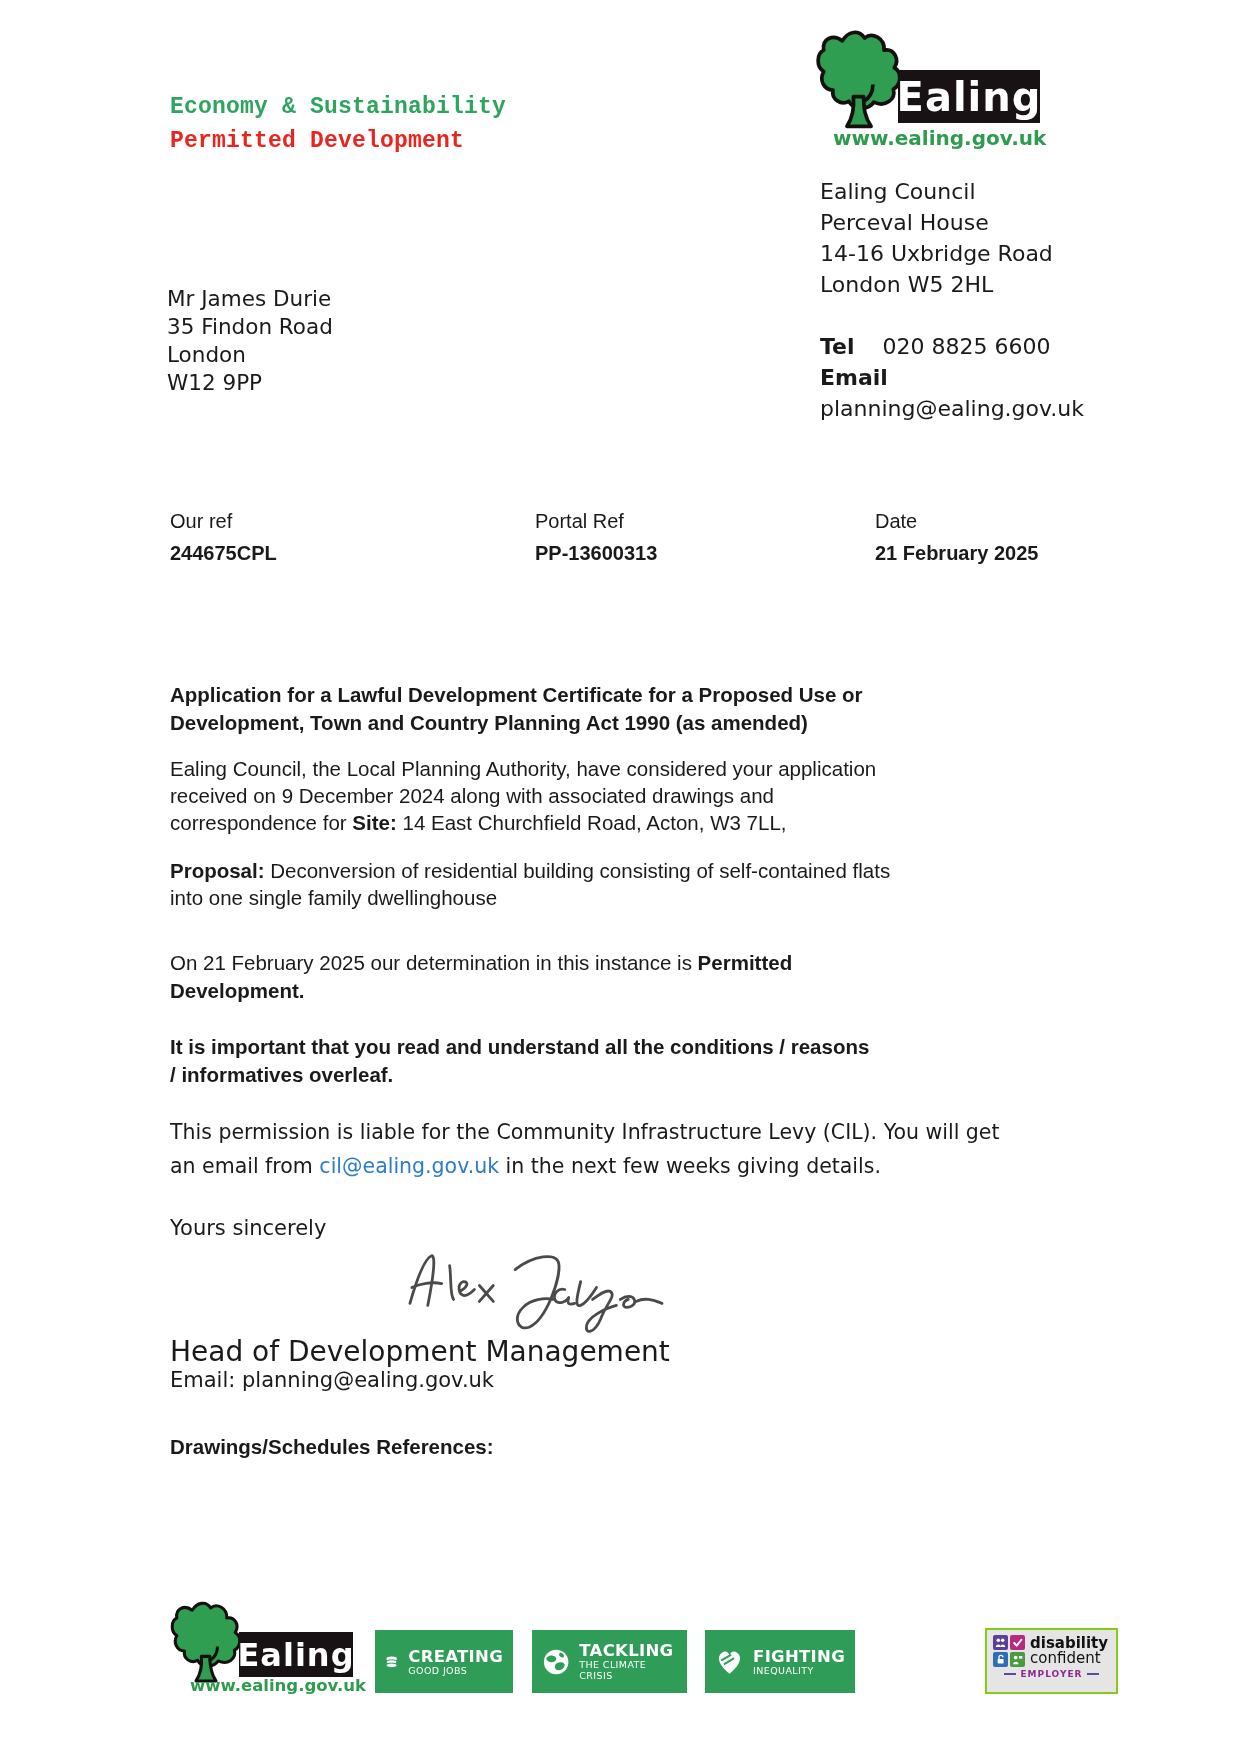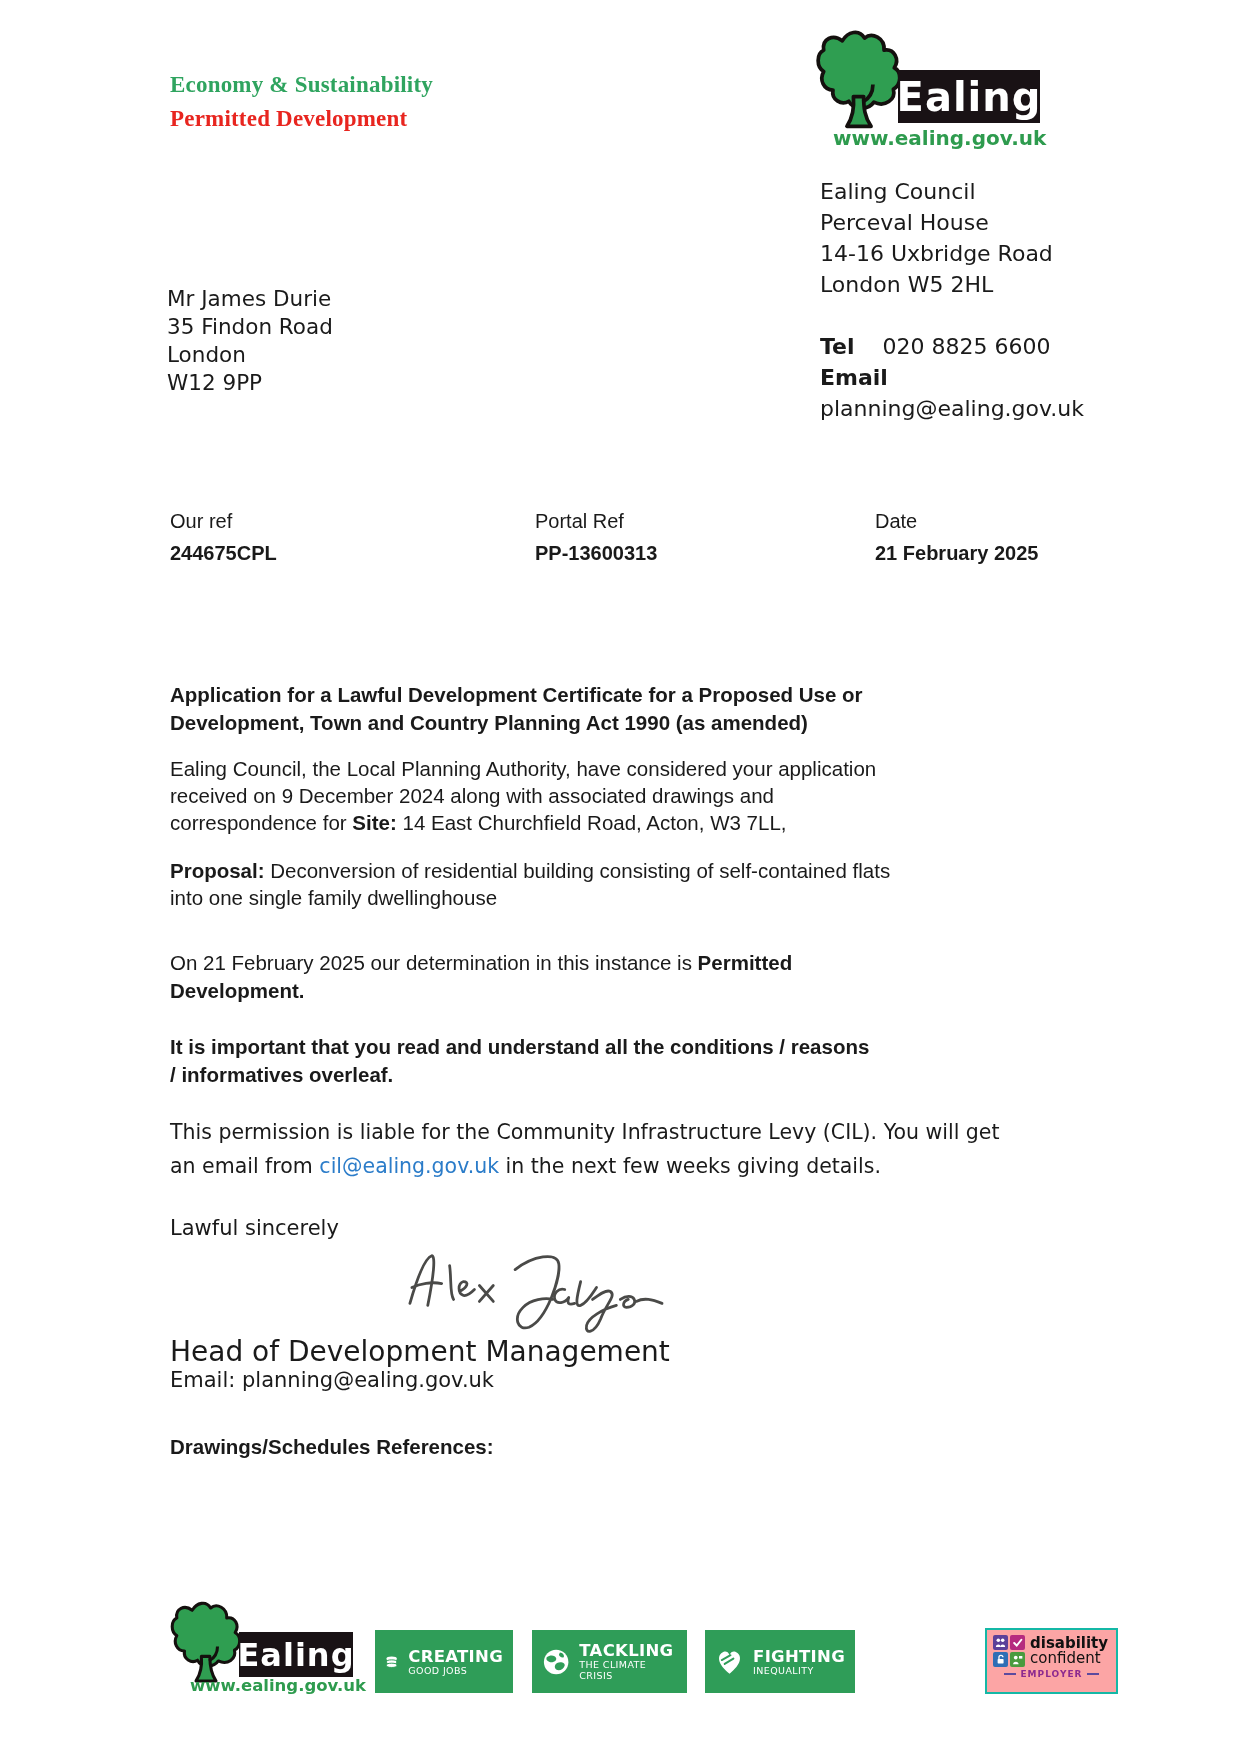--- a/index.html
+++ b/index.html
@@ -7,21 +7,21 @@
         font-family:"Liberation Sans",sans-serif;color:#1a1a1a;}
   .abs{position:absolute;}
   .wide{font-family:"DejaVu Sans",sans-serif;}
   .narrow{font-family:"Liberation Sans",sans-serif;}
   .pre{white-space:pre-line;}
   b,.b{font-weight:bold;}
 
   
   .dept1{left:170px;top:72px;font-size:23px;font-weight:bold;color:#2fa45f;}
   .dept2{left:170px;top:106px;font-size:23px;font-weight:bold;color:#e8251f;}
-  .dept1,.dept2{font-family:Liberation Serif, serif;letter-spacing:.2px;}
+  .dept1,.dept2{font-family:Liberation Mono, monospace;letter-spacing:.2px;margin-top:22px;}
 
   
   .logo{position:absolute;}
   .logo .box{position:absolute;background:#191215;color:#fff;display:flex;align-items:center;justify-content:center;
              font-family:"DejaVu Sans",sans-serif;font-weight:bold;letter-spacing:1px;}
   .logo .www{position:absolute;color:#2e9b4e;font-family:"DejaVu Sans",sans-serif;font-weight:bold;white-space:nowrap;}
   .logo svg{position:absolute;}
 
   .logo-top{left:813px;top:24px;width:250px;height:130px;}
   .logo-top .tree{left:0;top:2px;}
@@ -68,21 +68,21 @@
   .banner{position:absolute;top:1630px;height:63px;background:#2f9d58;color:#fff;
           display:flex;align-items:center;gap:9px;padding:0 10px;box-sizing:border-box;}
   .banner .txt{display:flex;flex-direction:column;justify-content:center;}
   .banner .l1{font-family:"DejaVu Sans",sans-serif;font-weight:bold;font-size:16.5px;line-height:17px;letter-spacing:.3px;}
   .banner .l2{font-family:"DejaVu Sans",sans-serif;font-size:9.5px;line-height:11px;letter-spacing:.4px;}
   .banner-1{left:375px;width:138px;}
   .banner-2{left:532px;width:155px;}
   .banner-3{left:705px;width:150px;}
 
   
-  .badge{position:absolute;left:985px;top:1628px;width:133px;height:66px;border:2px solid #14b8a6;background:#fca5a5;
+  .badge{position:absolute;left:985px;top:1628px;width:133px;height:66px;border:2px solid #84cc16;background:#e5e5e5;
          box-sizing:border-box;padding:5px 6px 2px 6px;}
   .badge .row{display:flex;gap:5px;align-items:center;}
   .badge .squares{display:grid;grid-template-columns:15px 15px;grid-template-rows:15px 15px;gap:2px;}
   .badge .sq{width:15px;height:15px;border-radius:2px;display:flex;align-items:center;justify-content:center;}
   .sq1{background:#5b4099;} .sq2{background:#b52b7f;} .sq3{background:#2f6eb5;} .sq4{background:#4a9b3f;}
   .badge .words{font-family:"DejaVu Sans",sans-serif;font-size:15px;line-height:15.5px;color:#111;}
   .badge .w1{font-weight:bold;}
   .badge .employer{margin-top:2px;text-align:center;color:#8d2a8f;font-family:"DejaVu Sans",sans-serif;
                    font-weight:bold;font-size:9px;letter-spacing:1px;display:flex;align-items:center;gap:4px;justify-content:center;}
   .badge .employer:before,.badge .employer:after{content:"";flex:0 0 12px;height:2px;background:#5c4a9e;}
@@ -142,21 +142,21 @@
 
   <div class="abs body-block determination pre"><span>On 21 February 2025 our determination in this instance is </span><b>Permitted
 Development.</b></div>
 
   <div class="abs body-block important pre">It is important that you read and understand all the conditions / reasons
 / informatives overleaf.</div>
 
   <div class="abs body-block cil pre"><span>This permission is liable for the Community Infrastructure Levy (CIL). You will get
 an email from</span><a href="#"> cil@ealing.gov.uk</a><span> in the next few weeks giving details.</span></div>
 
-  <div class="abs body-block closing">Lawful sincerely</div>
+  <div class="abs body-block closing">Yours sincerely</div>
 
   <svg class="abs signature" width="268" height="98" viewBox="0 0 270 95">
     <g stroke="#4a4a48" stroke-width="2.8" fill="none" stroke-linecap="round" stroke-linejoin="round">
       <path d="M12,62 C20,34 28,16 34,14 C38,14 36,34 30,64"></path>
       <path d="M14,46 C22,42 34,40 44,42"></path>
       <path d="M52,24 C54,38 52,52 56,58"></path>
       <path d="M62,50 C70,46 72,40 66,40 C60,42 60,52 66,54 C70,55 74,51 77,48"></path>
       <path d="M82,44 L96,60 M96,44 L82,60"></path>
       <path d="M118,28 C136,14 160,10 162,22 C164,36 150,78 132,86 C120,90 116,76 126,66 C134,58 148,56 156,58"></path>
       <path d="M168,48 C162,46 156,52 158,58 C160,63 168,62 172,56 C170,62 172,64 178,62"></path>

